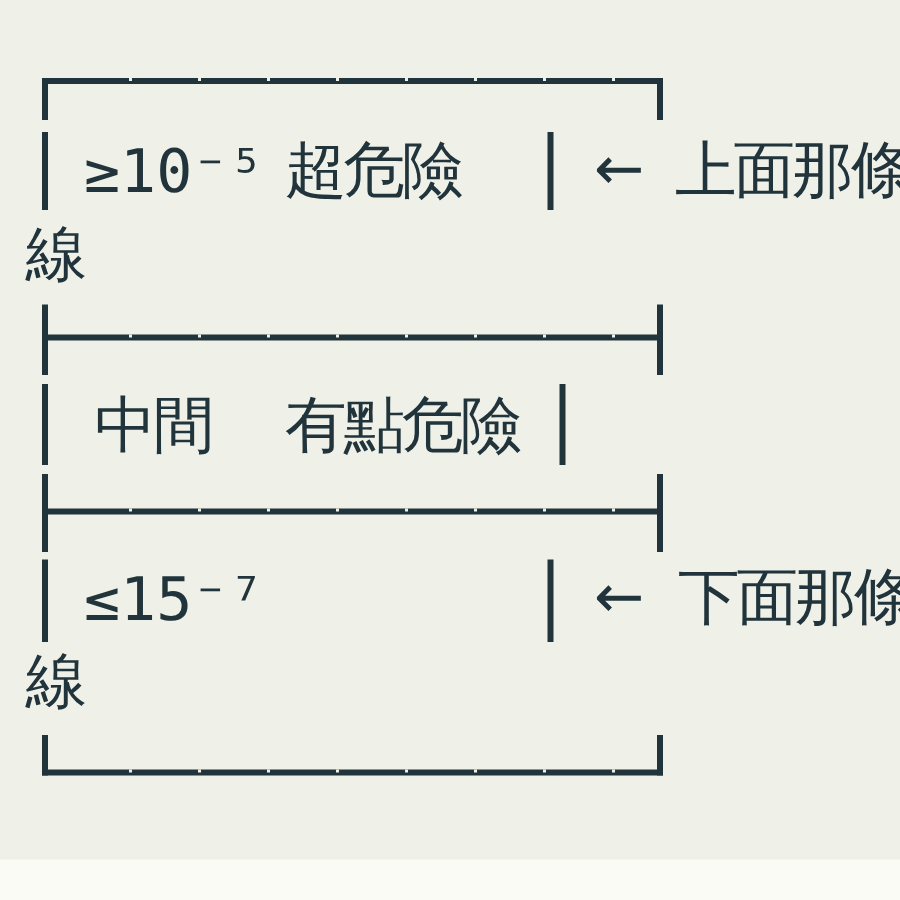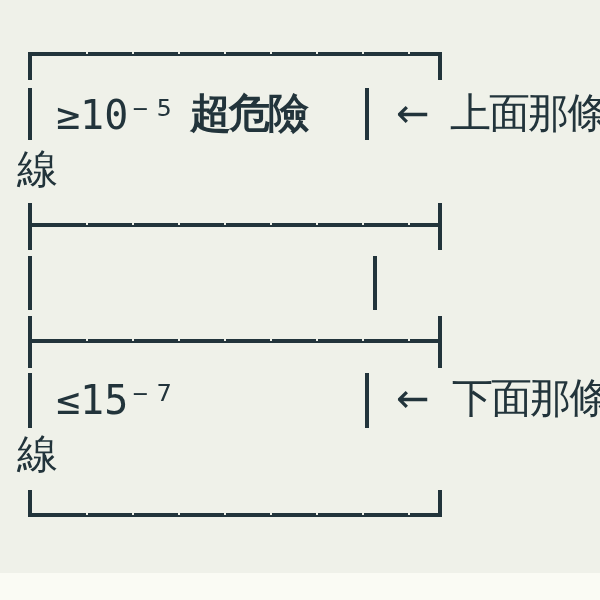--- a/index.html
+++ b/index.html
@@ -86,25 +86,27 @@
   <div class="vline" style="left:438px; top:52px;  height:28px;"></div>
   <div class="vline" style="left:438px; top:203px; height:47px;"></div>
   <div class="vline" style="left:438px; top:316px; height:52px;"></div>
   <div class="vline" style="left:438px; top:490px; height:27px;"></div>
 
   <div class="vline" style="left:365px; top:88px;  height:52px;"></div>
   <div class="vline" style="left:373px; top:256px; height:54px;"></div>
   <div class="vline" style="left:365px; top:373px; height:55px;"></div>
 
   <span class="t mono" style="left:56px;  top:92px;">≥10⁻⁵</span>
-  <span class="t" style="left:190px; top:90px;font-weight:bold;">超危險</span>
+  <span class="t" style="left:190px; top:90px;">超危險</span>
   <span class="t arrow" style="left:396px; top:90px;">←</span>
   <span class="t" style="left:450px; top:90px;">上面那條</span>
   <span class="t" style="left:17px;  top:146px;">線</span>
 
+  <span class="t" style="left:63px;  top:260px;">中間</span>
+  <span class="t" style="left:190px; top:260px;">有點危險</span>
 
   <span class="t mono" style="left:56px;  top:377px;">≤15⁻⁷</span>
   <span class="t arrow" style="left:396px; top:375px;">←</span>
   <span class="t" style="left:452px; top:375px;">下面那條</span>
   <span class="t" style="left:17px;  top:431px;">線</span>
 
   <div class="bottom-strip"></div>
 
 </div>
 

